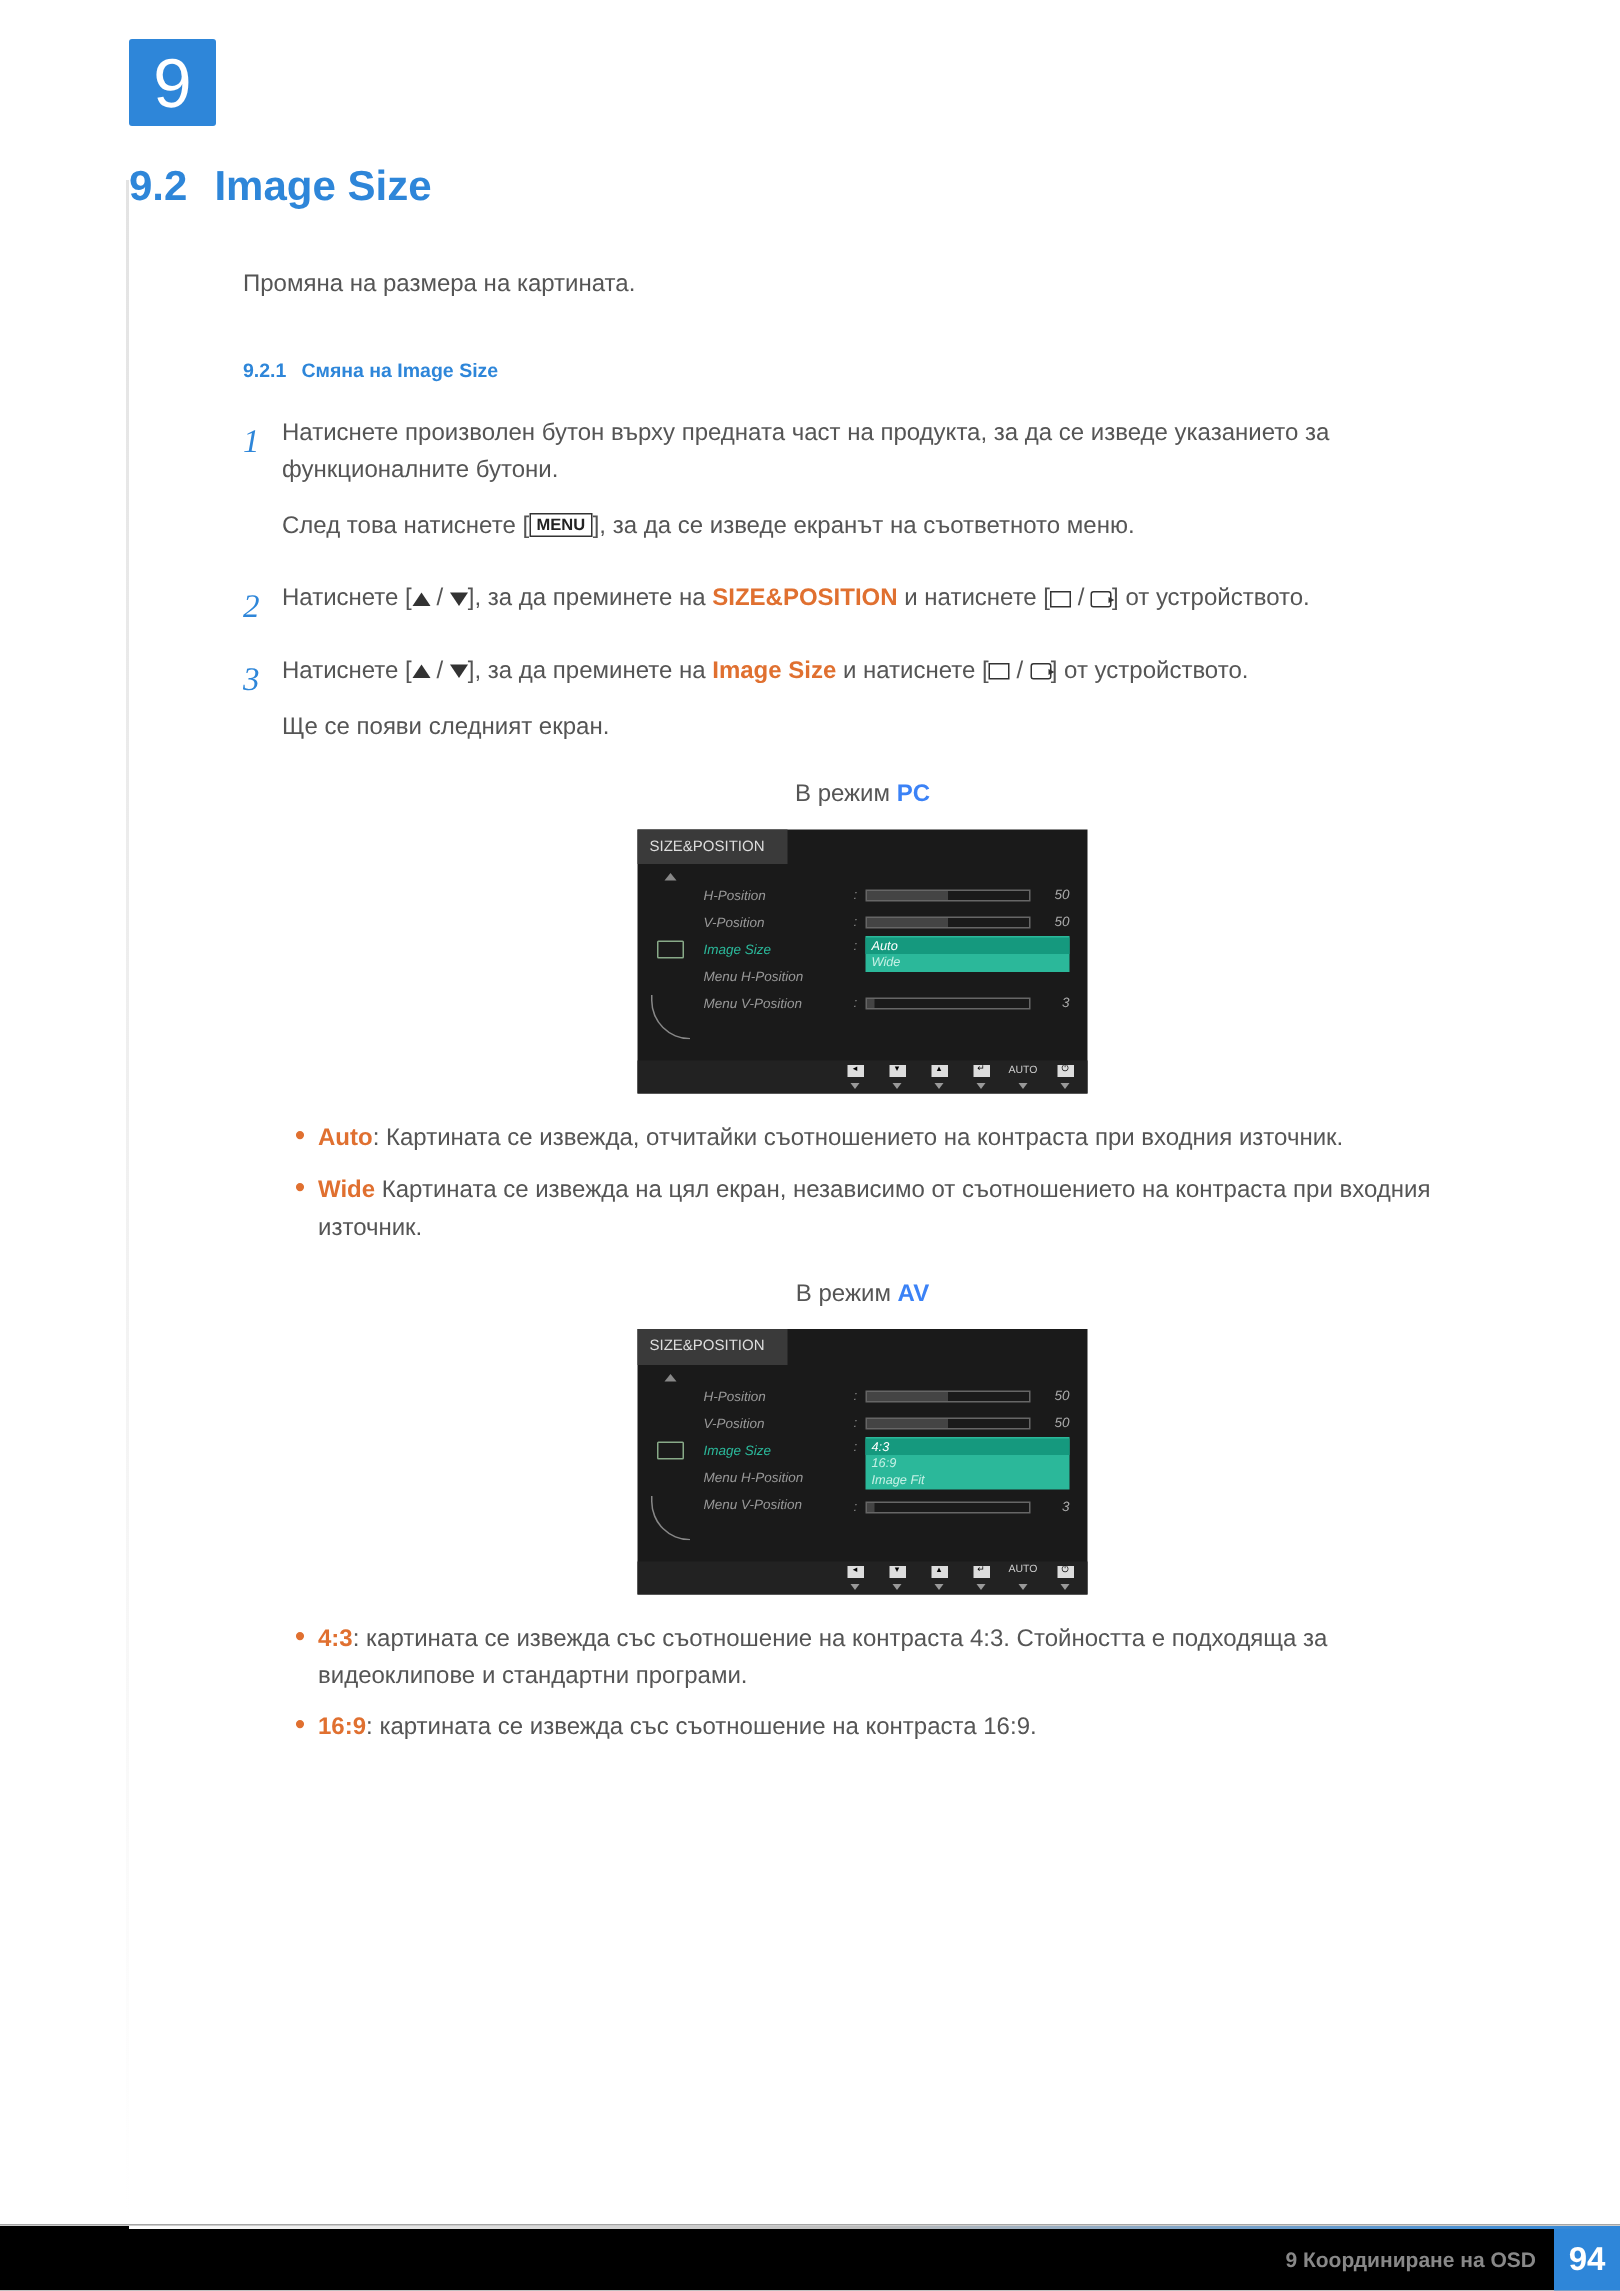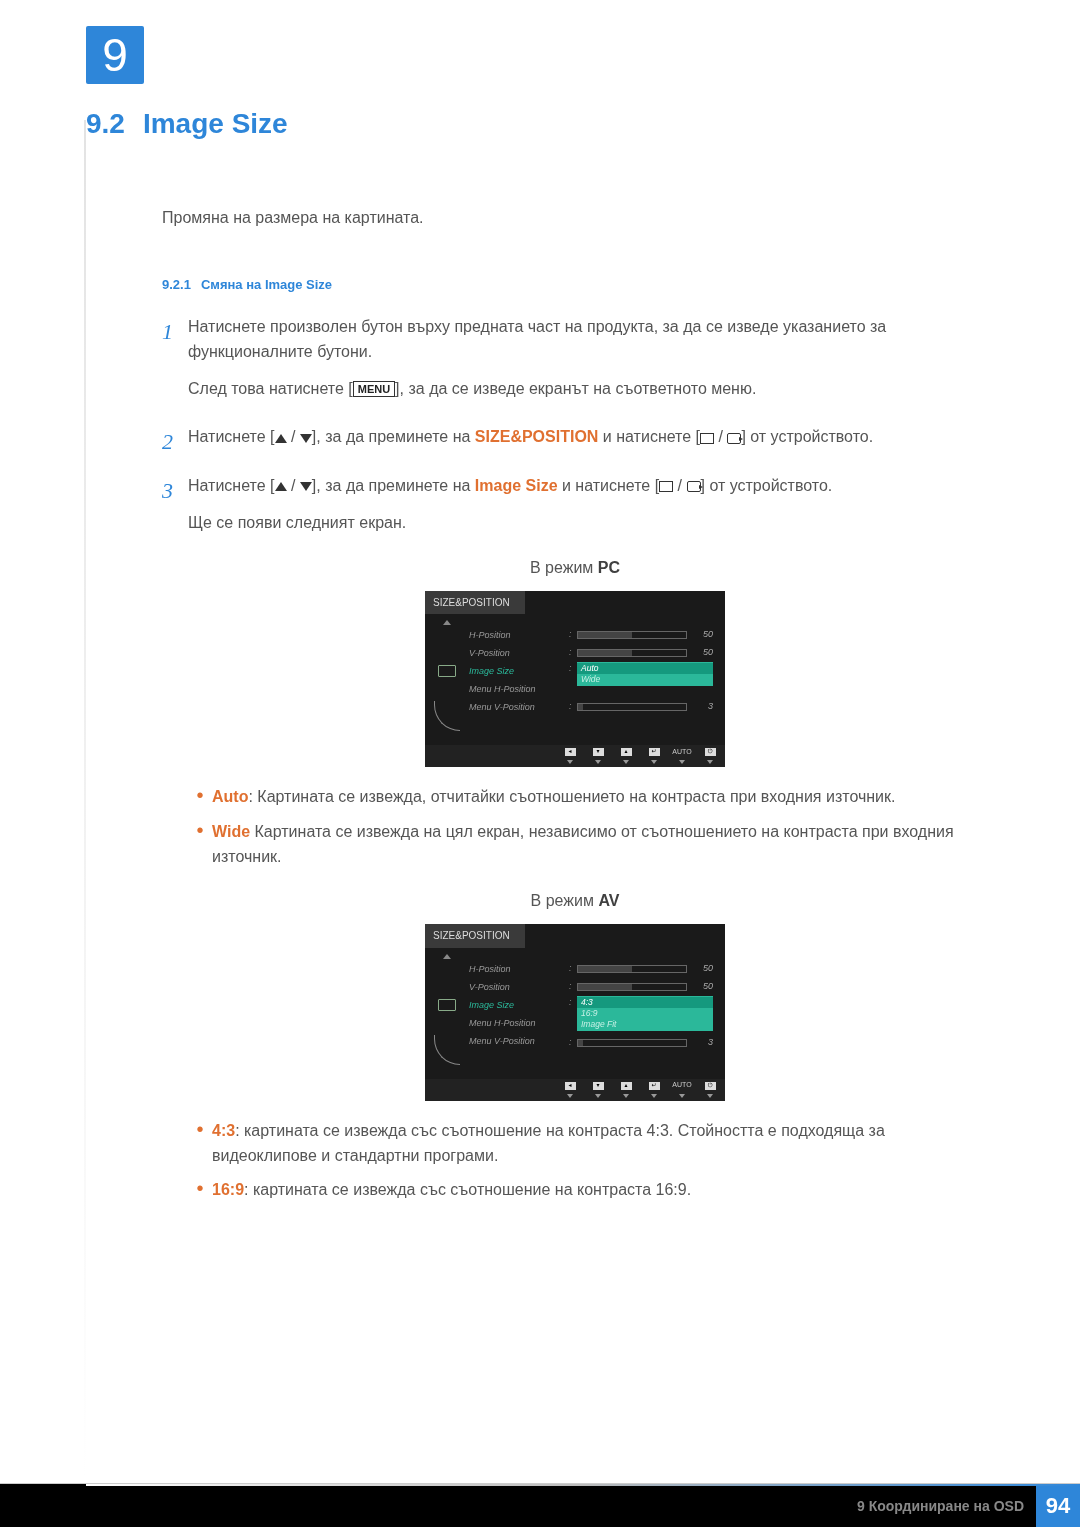--- a/index.html
+++ b/index.html
@@ -2,40 +2,40 @@
 <html><head>
 <meta charset="utf-8">
 <style>
   * { margin: 0; padding: 0; box-sizing: border-box; }
   body { font-family: Arial, Helvetica, sans-serif; width: 1080px; height: 1527px; background: #fff; position: relative; color: #555; }
   .page { padding: 0 0 60px 0; }
   .header { display: flex; align-items: center; padding: 26px 0 0 86px; }
   .chapter-badge { width: 58px; height: 58px; background: #2e86d9; color: #fff; font-size: 46px; font-weight: 300; display: flex; align-items: center; justify-content: center; border-radius: 2px; }
   .chapter-title { font-size: 30px; font-weight: bold; color: #2e86d9; margin-left: 30px; }
   .section { margin: 24px 0 0 86px; }
-  .section-heading { font-size: 28px; font-weight: bold; color: #2e86d9; margin-bottom: 66px; }
+  .section-heading { font-size: 28px; font-weight: bold; color: #2e86d9; margin-bottom: 38px; }
   .section-num { margin-right: 18px; }
   .content { margin-left: 76px; font-size: 16px; line-height: 1.55; color: #555; width: 800px; }
-  .intro { margin-bottom: 44px; }
+  .intro { margin-bottom: 34px; }
   .subsection-heading { font-size: 13px; font-weight: bold; color: #2e86d9; margin-bottom: 20px; }
   .subsection-num { margin-right: 10px; }
   .step { display: flex; margin-bottom: 12px; }
   .step-num { font-size: 22px; font-style: italic; color: #2e86d9; font-weight: 300; width: 26px; flex-shrink: 0; font-family: Georgia, serif; }
   .step-body { flex: 1; }
   .step-body p { margin-bottom: 12px; }
   .menu-btn { display: inline-block; border: 1px solid #333; padding: 0 4px; font-size: 11px; font-weight: bold; color: #222; line-height: 1.3; vertical-align: middle; }
   .tri-up, .tri-down { display: inline-block; width: 0; height: 0; vertical-align: middle; }
   .tri-up { border-left: 6px solid transparent; border-right: 6px solid transparent; border-bottom: 9px solid #333; }
   .tri-down { border-left: 6px solid transparent; border-right: 6px solid transparent; border-top: 9px solid #333; }
   .icon-rect { display: inline-block; width: 14px; height: 11px; border: 1.5px solid #333; vertical-align: middle; }
   .icon-enter { display: inline-block; width: 14px; height: 11px; border: 1.5px solid #333; border-radius: 2px; vertical-align: middle; position: relative; }
   .icon-enter::after { content: ''; position: absolute; right: -3px; top: 3px; width: 0; height: 0; border-top: 2.5px solid transparent; border-bottom: 2.5px solid transparent; border-left: 4px solid #333; }
   .bold-orange { color: #e07030; font-weight: bold; }
   .mode-label { text-align: center; margin: 20px 0 10px 0; font-size: 16px; }
-  .mode-label .orange { color: #404040; font-weight: bold; }
+  .mode-label .orange { color: #3b82f6; font-weight: bold; }
 
   .osd { width: 300px; margin: 0 auto 18px auto; background: #1a1a1a; color: #b8b8b8; font-size: 10px; position: relative; }
   .osd-title { background: #3a3a3a; padding: 4px 8px; font-size: 10px; color: #ddd; width: 100px; }
   .osd-body { display: flex; padding: 4px 0 14px 0; font-style: italic; }
   .osd-left { width: 44px; display: flex; flex-direction: column; align-items: center; padding-top: 2px; }
   .osd-arrow-up { width: 0; height: 0; border-left: 4px solid transparent; border-right: 4px solid transparent; border-bottom: 5px solid #888; margin-bottom: 40px; }
   .osd-monitor-icon { width: 18px; height: 12px; border: 1.3px solid #8a8; border-radius: 1px; position: relative; margin-bottom: 24px; }
   .osd-monitor-icon::after { content: ''; position: absolute; left: 2px; right: 2px; top: 2px; bottom: 2px; }
   .osd-curve { width: 26px; height: 30px; border-left: 1px solid #888; border-bottom: 1px solid #888; border-bottom-left-radius: 26px; }
   .osd-center { width: 100px; padding-top: 8px; }

